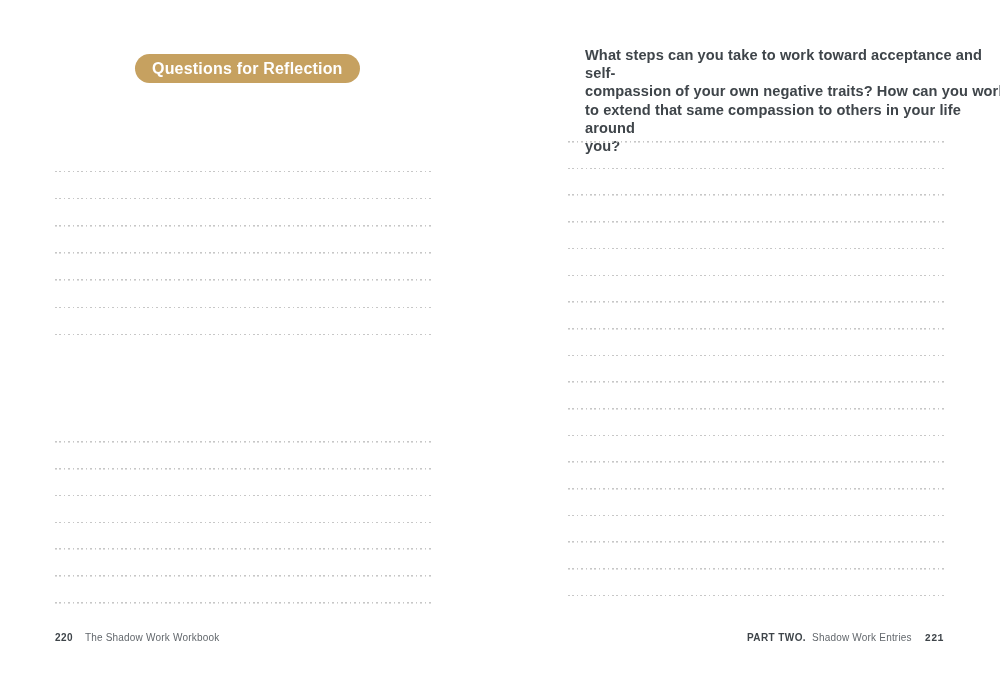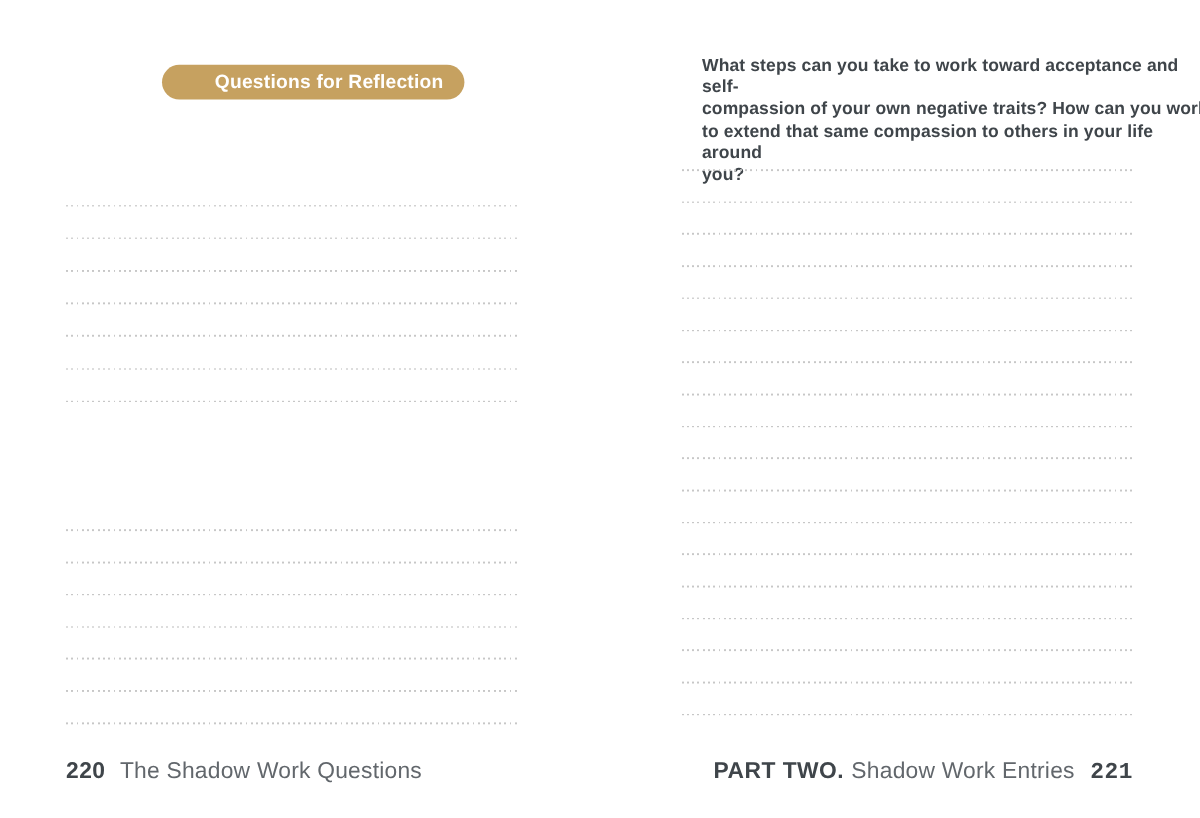--- a/index.html
+++ b/index.html
@@ -36,21 +36,20 @@
     display: inline-flex;
     align-items: center;
     justify-content: center;
   }
   .badge span {
     color: #ffffff;
     font-weight: 700;
     font-size: 16px;
     letter-spacing: 0.2px;
     white-space: nowrap;
-    margin-left: 27px;
   }
 
   .prompt {
     position: absolute;
     font-size: 14.6px;
     line-height: 18.2px;
     font-weight: 700;
     color: var(--body);
     white-space: pre-line;
     letter-spacing: 0.1px;
@@ -67,21 +66,21 @@
     height: var(--row);
     background: repeating-linear-gradient(90deg, var(--dot) 0 1.6px, transparent 1.6px 4.4px)
                 left bottom / 100% 1.6px no-repeat;
   }
 
   .footer {
     position: absolute;
     top: 632px;
     display: flex;
     align-items: baseline;
-    font-size: 19px;
+    font-size: 10px;
     letter-spacing: 0.2px;
   }
   .footer-left  { left: 55px; gap: 12px; }
   .footer-right { right: 56px; gap: 6px; }
   .page-num   { font-weight: 700; color: var(--body); letter-spacing: 0.4px; }
   .book-title { color: var(--muted); }
   .part-label { font-weight: 700; color: var(--body); letter-spacing: 0.4px; }
   .section-title { color: var(--muted); }
   .footer-right .page-num { margin-left: 7px; font-family: Liberation Mono, monospace; }
 </style>
@@ -113,21 +112,21 @@
         <div class="ruled-line"></div>
         <div class="ruled-line"></div>
         <div class="ruled-line"></div>
         <div class="ruled-line"></div>
         <div class="ruled-line"></div>
         <div class="ruled-line"></div>
       </div>
 
     <div class="footer footer-left">
       <span class="page-num">220</span>
-      <span class="book-title">The Shadow Work Questions</span>
+      <span class="book-title">The Shadow Work Workbook</span>
     </div>
 
   </section>
 
   <section class="page page-right">
 
     <p class="prompt" id="prompt-3">What steps can you take to work toward acceptance and self-
 compassion of your own negative traits? How can you work
 to extend that same compassion to others in your life around
 you?</p>

